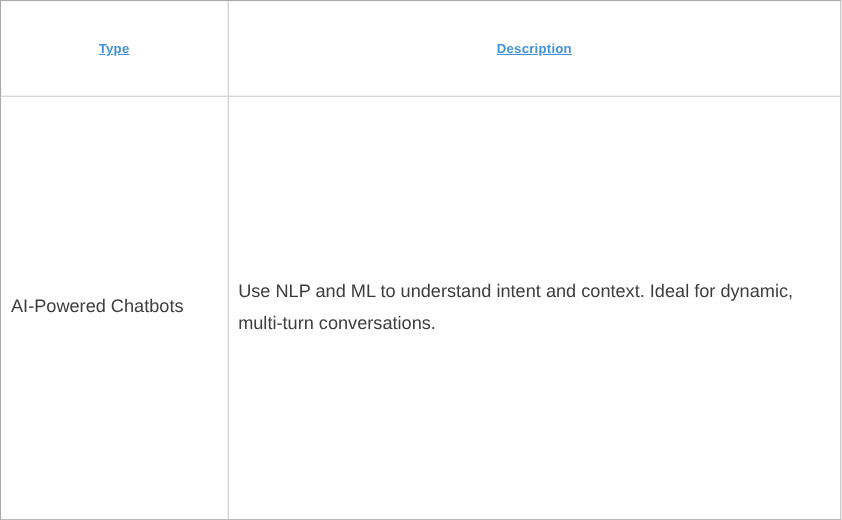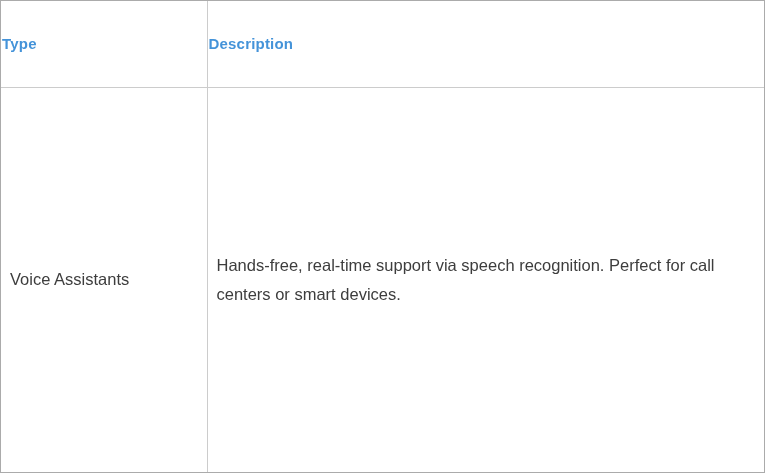--- a/index.html
+++ b/index.html
@@ -39,24 +39,25 @@
     border-left: none;
   }
   .agents-table thead th {
     border-top: none;
   }
   .agents-table col.col-type { width: 206px; }
   .agents-table thead tr { height: 86px; }
   .agents-table tbody tr { height: 77px; }
   .agents-table th {
     color: var(--header-text);
-    font-size: 15px;
+    font-size: 12px;
     font-weight: bold;
-    text-align: left;
+    text-align: center;
     letter-spacing: 0.2px;
+    text-decoration: underline;
   }
   .agents-table td {
     color: var(--body-text);
     font-size: 16.5px;
     line-height: 29px;
     font-weight: 400;
   }
   .agents-table td.type-cell {
     padding: 6px 12px 6px 9px;
   }
@@ -74,18 +75,18 @@
       <col class="col-desc">
     </colgroup>
     <thead>
       <tr>
         <th>Type</th>
         <th>Description</th>
       </tr>
     </thead>
     <tbody>
       <tr>
-        <td class="type-cell">Voice Assistants</td>
-        <td class="desc-cell">Hands-free, real-time support via speech recognition. Perfect for call centers or smart devices.</td>
+        <td class="type-cell">AI-Powered Chatbots</td>
+        <td class="desc-cell">Use NLP and ML to understand intent and context. Ideal for dynamic, multi-turn conversations.</td>
       </tr>
     </tbody>
   </table>
 </div>
 
 </body></html>

